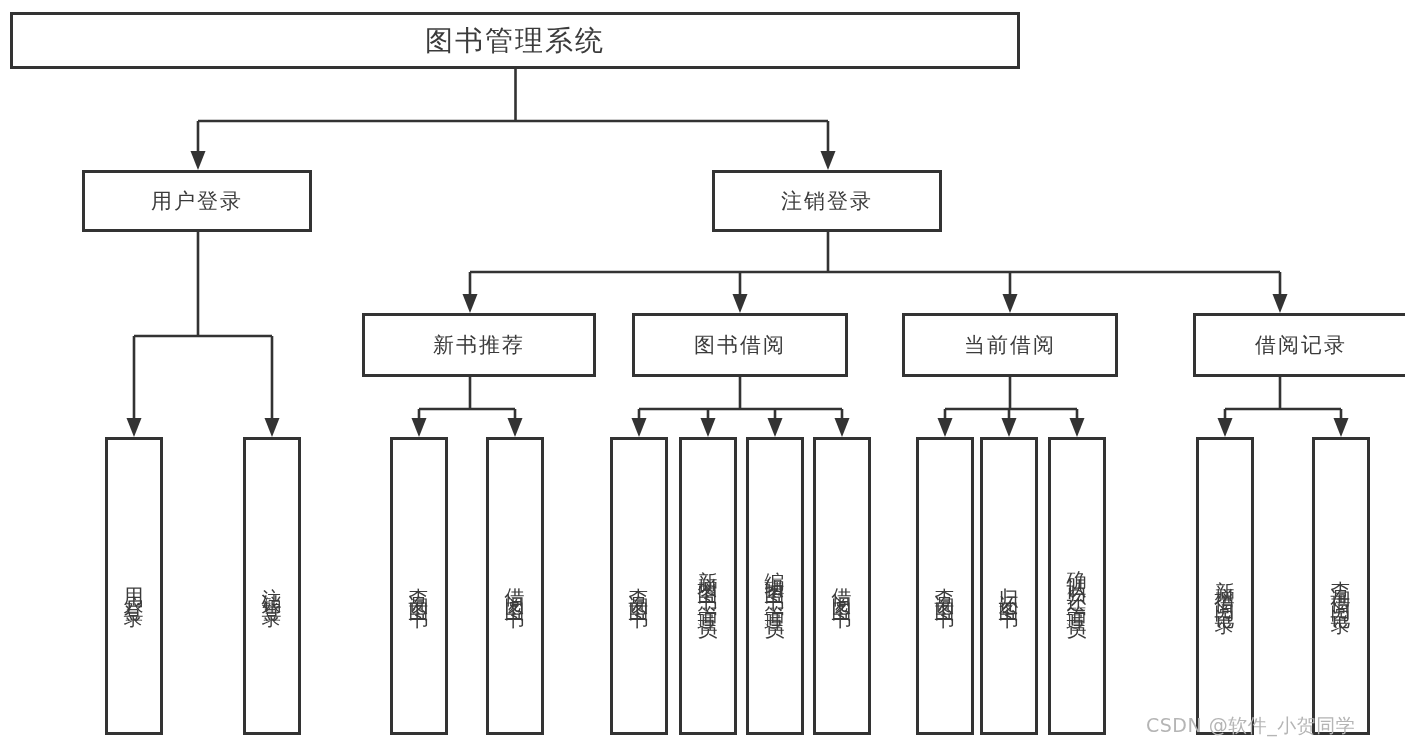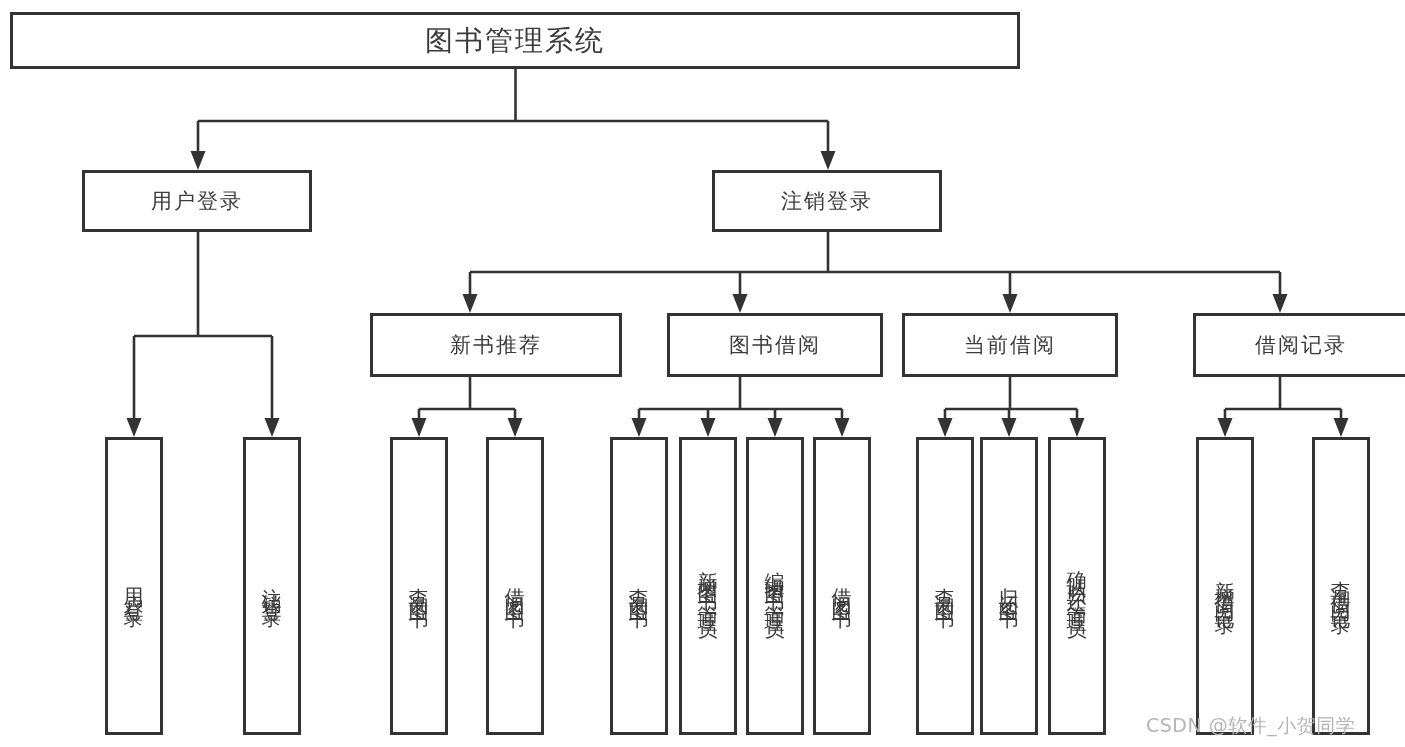--- a/index.html
+++ b/index.html
@@ -93,22 +93,22 @@
       <use href="#ah" x="1225" y="437"></use>
         <use href="#ah" x="1341" y="437"></use>
     </g>
   </svg>
 
   <div class="node hbox root-box" style="left:10px;top:12px;width:1010px;height:57px;">图书管理系统</div>
 
   <div class="node hbox" style="left:82px;top:170px;width:230px;height:62px;">用户登录</div>
   <div class="node hbox" style="left:712px;top:170px;width:230px;height:62px;">注销登录</div>
 
-  <div class="node hbox" style="left:370px;top:313px;width:252px;height:64px;">新书推荐</div>
-  <div class="node hbox" style="left:632px;top:313px;width:216px;height:64px;margin-left:35px;">图书借阅</div>
+  <div class="node hbox" style="left:362px;top:313px;width:234px;height:64px;">新书推荐</div>
+  <div class="node hbox" style="left:632px;top:313px;width:216px;height:64px;">图书借阅</div>
   <div class="node hbox" style="left:902px;top:313px;width:216px;height:64px;">当前借阅</div>
   <div class="node hbox" style="left:1172px;top:313px;width:216px;height:64px;margin-left:21px;">借阅记录</div>
 
   <div class="node vbox" style="left:105px;top:437px;width:58px;height:298px;">用户登录</div>
   <div class="node vbox" style="left:243px;top:437px;width:58px;height:298px;">注销登录</div>
 
   <div class="node vbox" style="left:390px;top:437px;width:58px;height:298px;">查询图书</div>
   <div class="node vbox" style="left:486px;top:437px;width:58px;height:298px;">借阅图书</div>
 
   <div class="node vbox" style="left:610px;top:437px;width:58px;height:298px;">查询图书</div>

